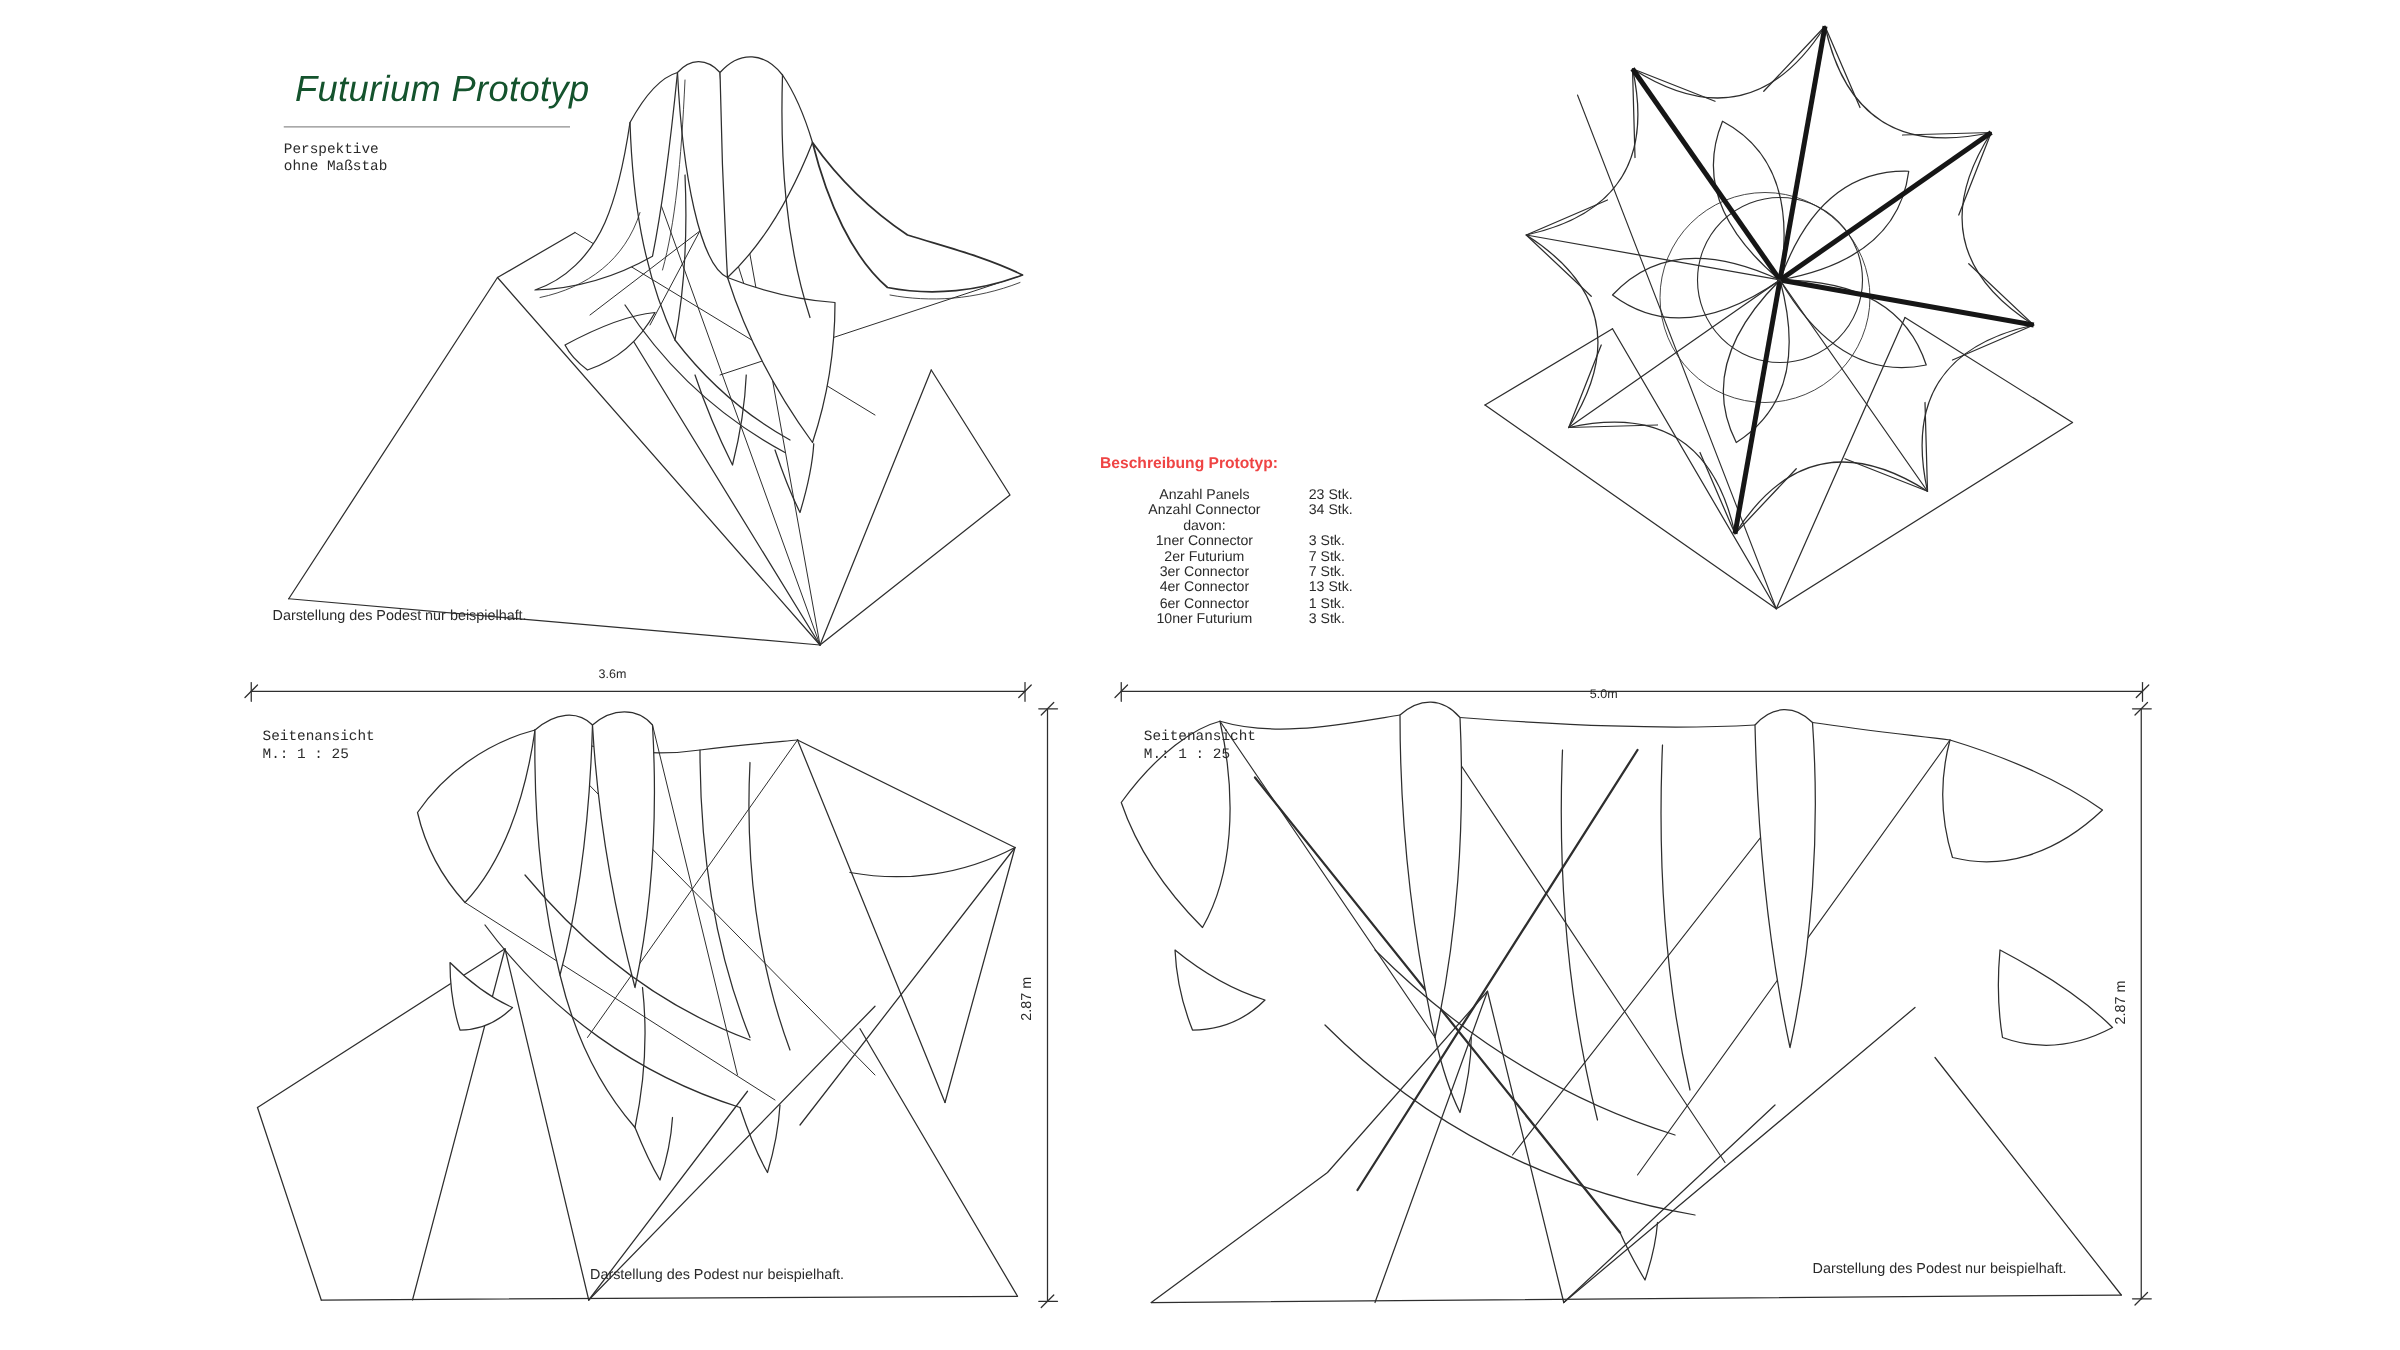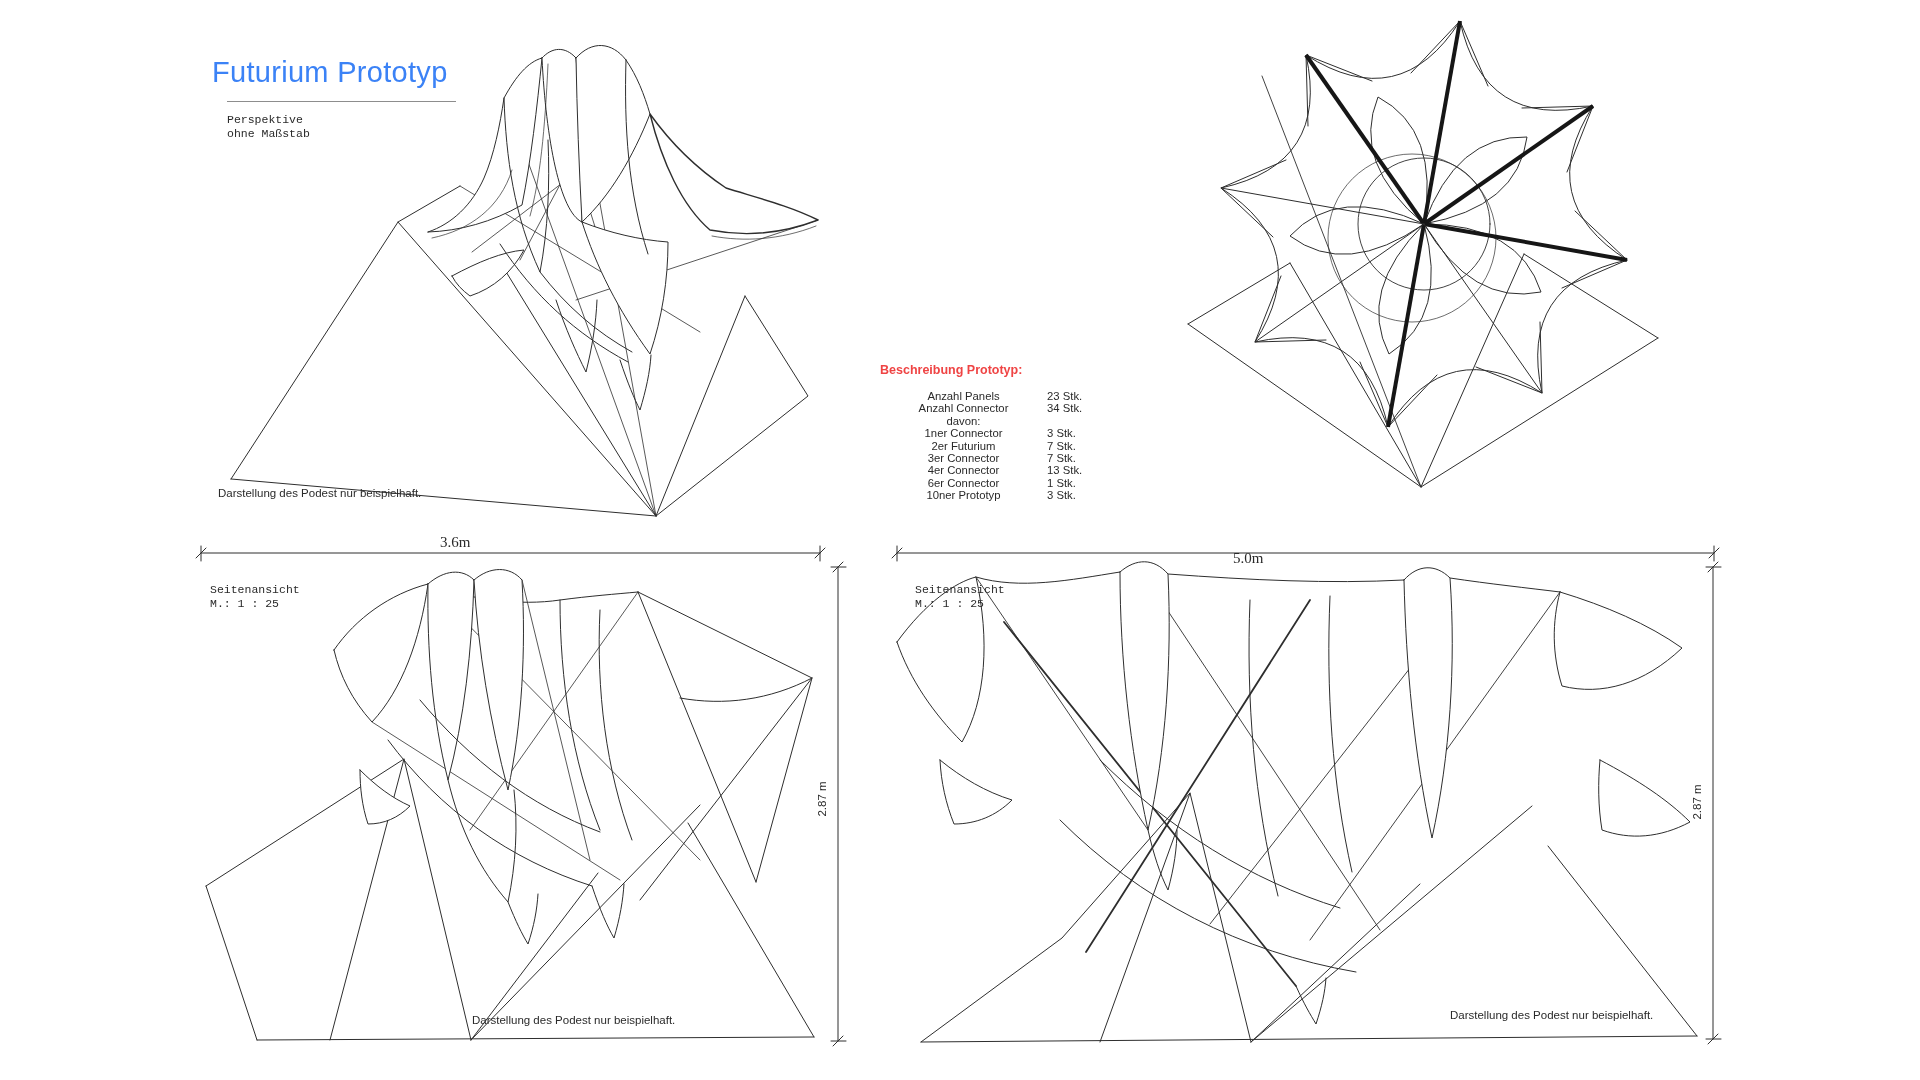--- a/index.html
+++ b/index.html
@@ -1,29 +1,29 @@
 <!DOCTYPE html>
 <html><head>
 <meta charset="utf-8">
 <style>
   html,body{margin:0;padding:0;background:#ffffff;}
   #sheet{position:relative;width:1920px;height:1080px;background:#fff;overflow:hidden;
          font-family:"Liberation Sans",sans-serif;color:#222;}
   #wires{position:absolute;left:0;top:0;}
   .abs{position:absolute;white-space:nowrap;}
-  #title{left:212px;top:56px;font-size:29px;font-weight:400;color:#3b82f6;letter-spacing:.3px;}
+  #title{left:236px;top:56px;font-size:29px;font-weight:400;color:#14532d;letter-spacing:.3px;font-style:italic;}
   #title-rule{left:227px;top:101px;width:229px;height:1px;background:#8d8d8d;}
   .small{font-size:11.5px;line-height:14px;color:#2a2a2a;font-family:Liberation Mono, monospace;}
   #persp-label{left:227px;top:113px;}
   #tl-caption{left:218px;top:487px;font-size:11.5px;color:#2a2a2a;}
   #desc-heading{left:880px;top:363px;font-size:12.5px;font-weight:bold;color:#ef4444;}
   #desc-rows{left:880px;top:390px;font-size:11.3px;line-height:12.4px;color:#2a2a2a;}
   .trow{display:flex;}
   .tlabel{width:167px;text-align:center;}
-  .dimlabel{font-size:15px;color:#2a2a2a;font-family:Liberation Serif, serif;}
+  .dimlabel{font-size:10px;color:#2a2a2a;text-align:center;}
   #dim-36{left:440px;top:534px;width:100px;}
   #dim-50{left:1233px;top:550px;width:100px;}
   .vdim{width:80px;text-align:center;transform:rotate(-90deg);font-size:11.5px;color:#2a2a2a;}
   #vdim-left{left:782px;top:793px;}
   #vdim-right{left:1657px;top:796px;}
   #sv-left-label{left:210px;top:583px;}
   #sv-right-label{left:915px;top:583px;}
   #bl-caption{left:472px;top:1014px;font-size:11.5px;color:#2a2a2a;}
   #br-caption{left:1450px;top:1009px;font-size:11.5px;color:#2a2a2a;}
 </style>
@@ -231,21 +231,21 @@
     </div>
     <div class="trow">
       <span class="tlabel">4er Connector</span>
       <span class="tvalue">13 Stk.</span>
     </div>
     <div class="trow">
       <span class="tlabel">6er Connector</span>
       <span class="tvalue">1 Stk.</span>
     </div>
     <div class="trow">
-      <span class="tlabel">10ner Prototyp</span>
+      <span class="tlabel">10ner Futurium</span>
       <span class="tvalue">3 Stk.</span>
     </div>
   </div>
 
   <div id="dim-36" class="abs dimlabel">3.6m</div>
   <div id="dim-50" class="abs dimlabel">5.0m</div>
   <div id="vdim-left" class="abs vdim">2.87 m</div>
   <div id="vdim-right" class="abs vdim">2.87 m</div>
 
   <div id="sv-left-label" class="abs small">

